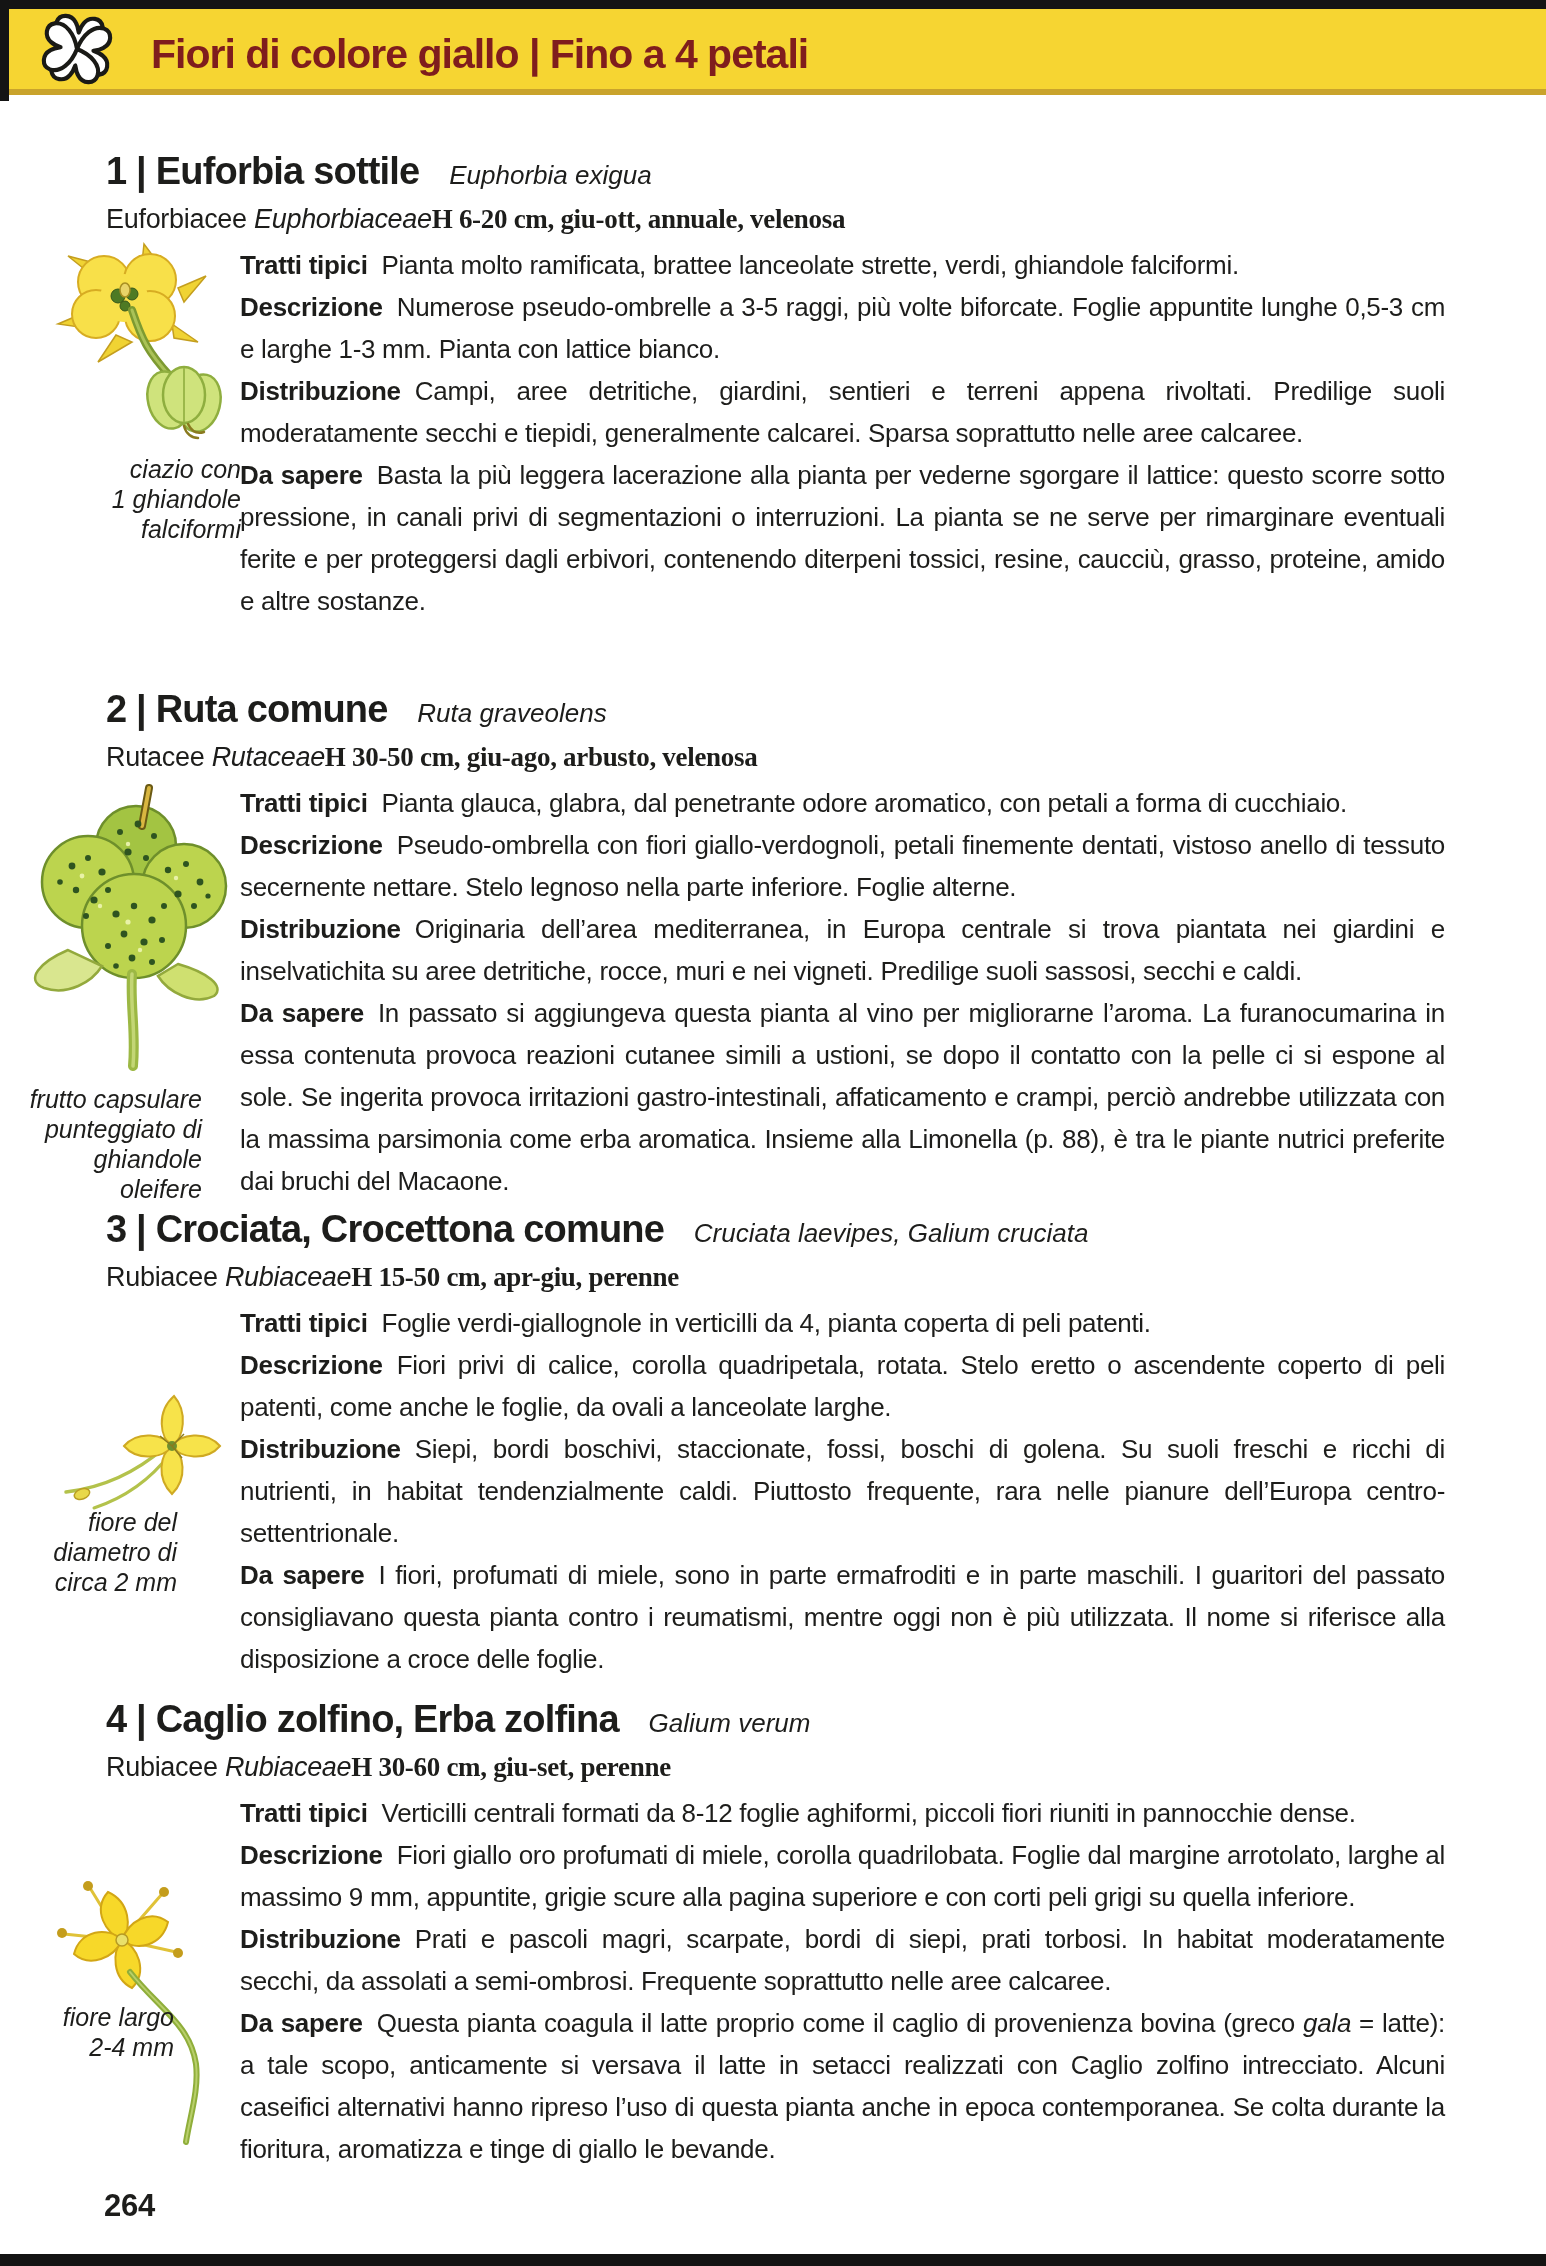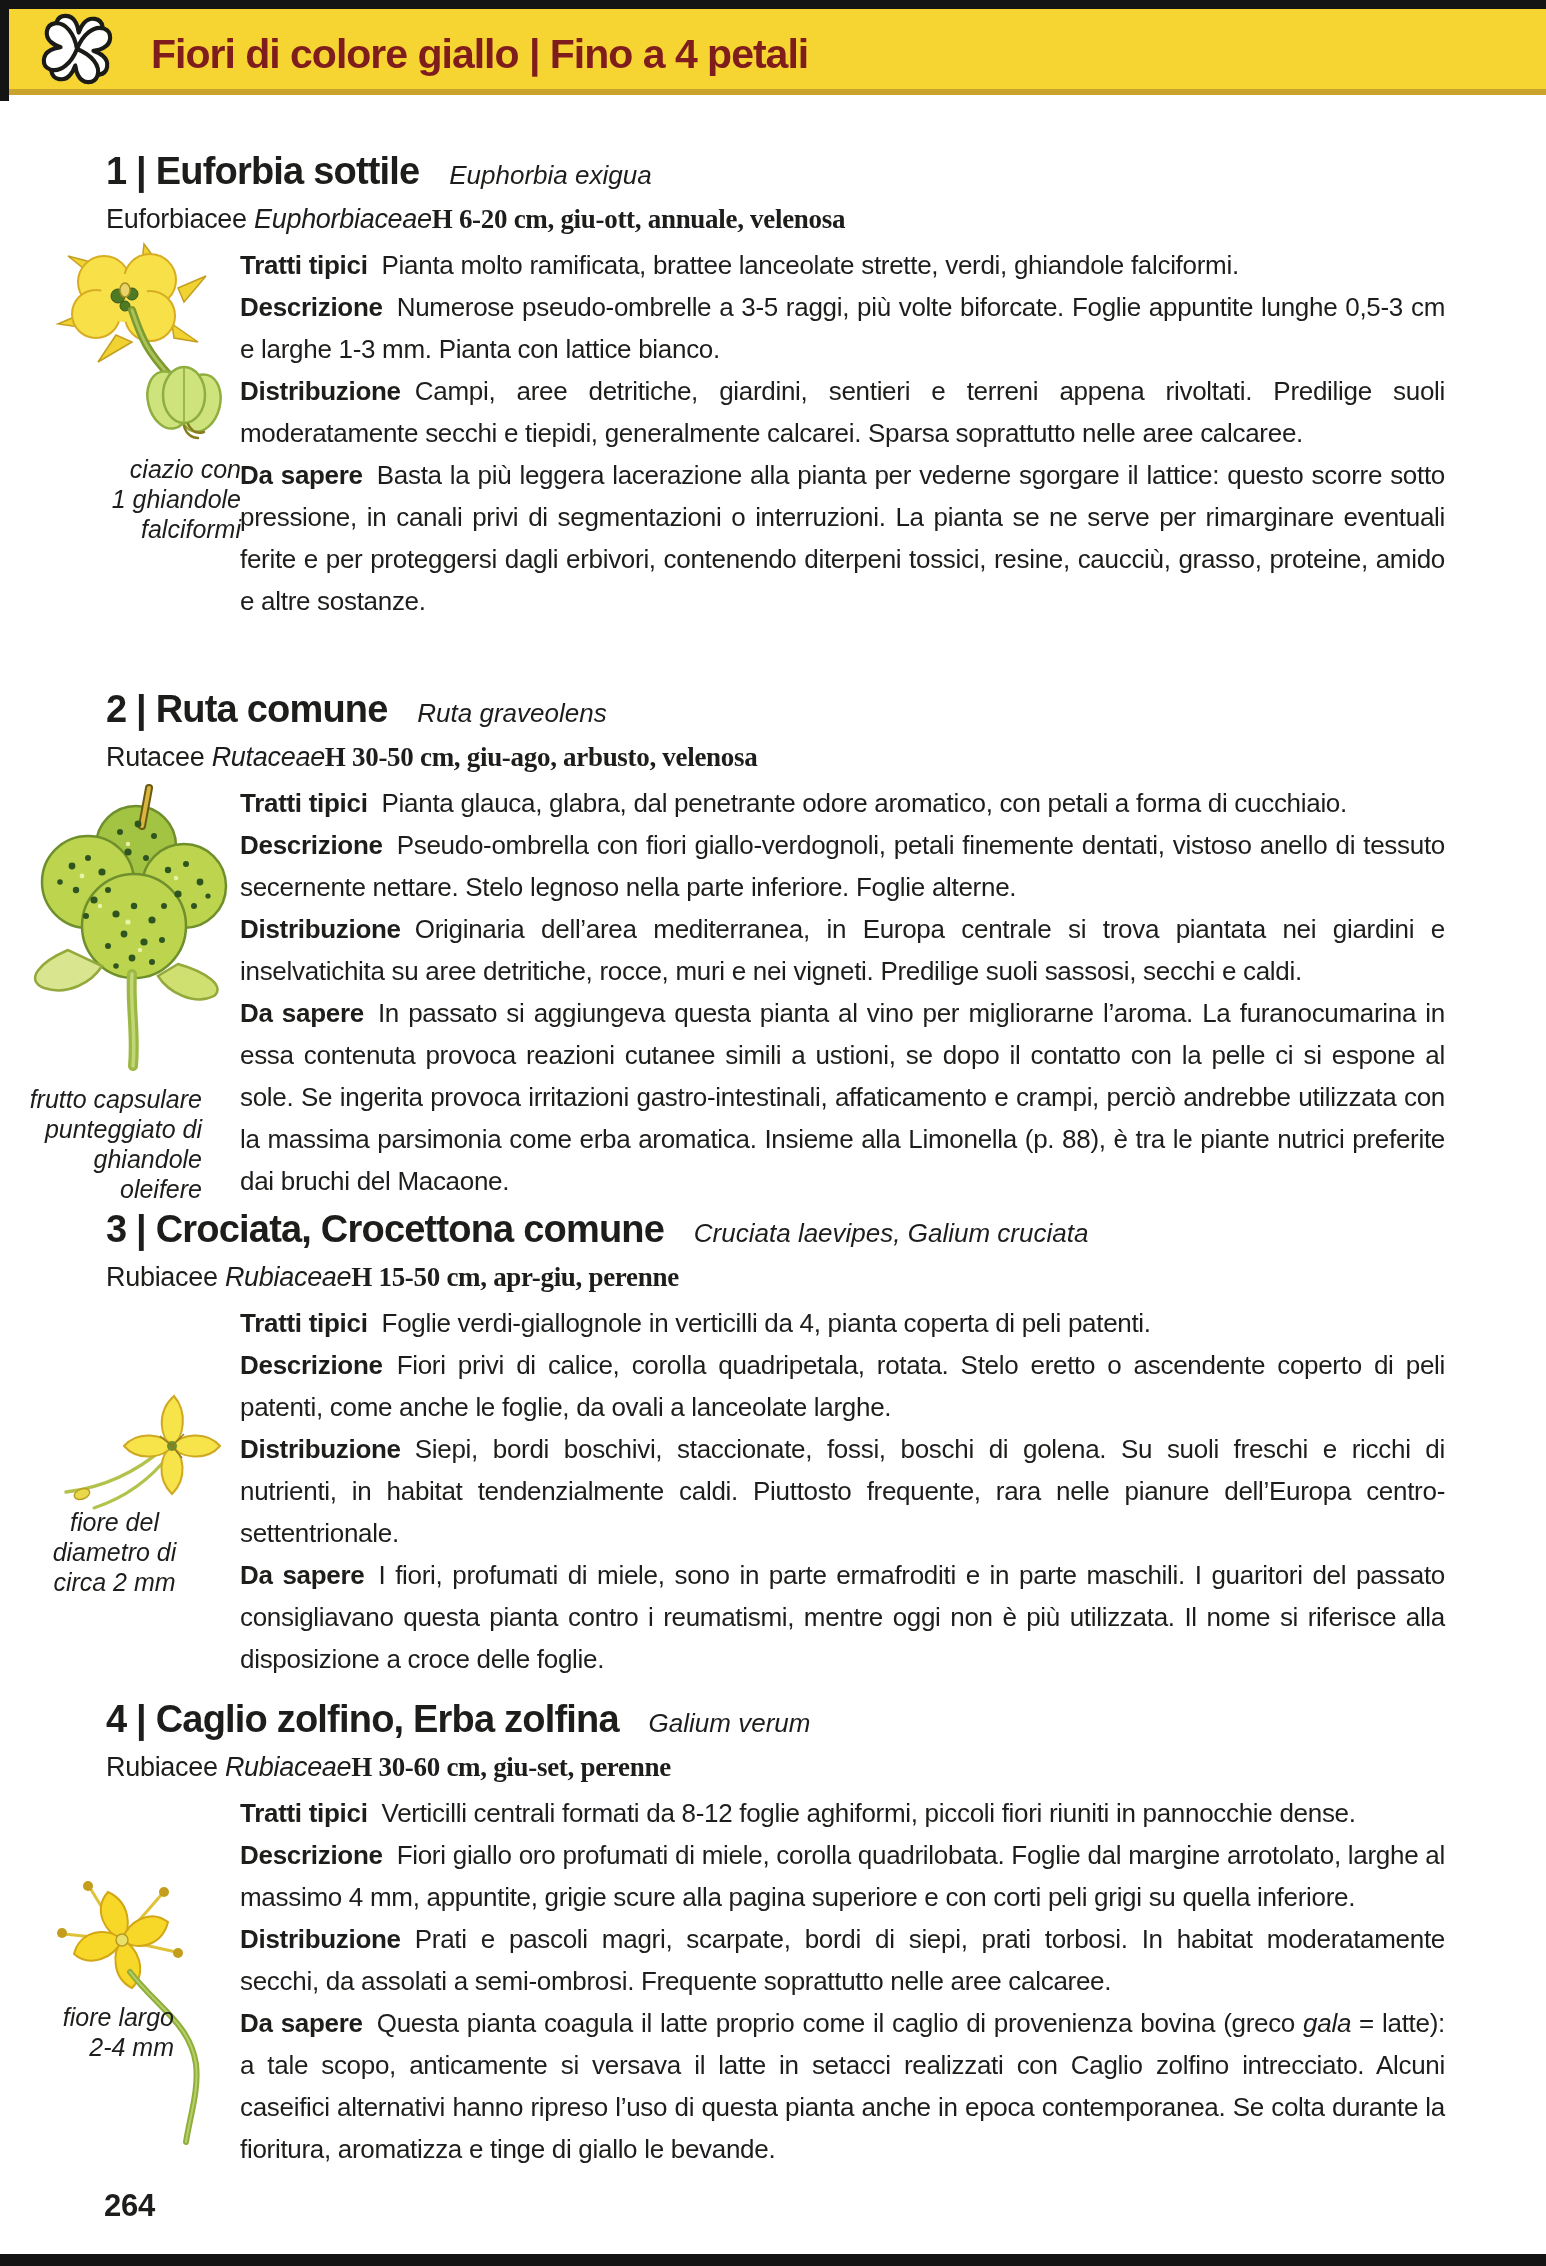--- a/index.html
+++ b/index.html
@@ -47,21 +47,21 @@
   .fig{position:absolute;margin:4px;}
   .fig figcaption{
     position:absolute;font-style:italic;font-size:25px;line-height:30px;
     text-align:right;color:#1d1d1b;letter-spacing:0;
   }
   .fig1{left:42px;top:88px;width:195px;height:340px;}
   .fig1 figcaption{left:0;top:214px;width:195px;}
   .fig2{left:12px;top:84px;width:225px;height:440px;}
   .fig2 figcaption{left:0;top:310px;width:186px;}
   .fig3{left:48px;top:172px;width:190px;height:260px;}
-  .fig3 figcaption{left:0;top:125px;width:125px;text-align:center;}
+  .fig3 figcaption{left:0;top:125px;width:125px;}
   .fig4{left:30px;top:168px;width:200px;height:280px;}
   .fig4 figcaption{left:0;top:134px;width:140px;}
 
   .pagenum{position:absolute;left:104px;top:2188px;font-size:31px;font-weight:bold;}
 </style>
 </head>
 <body>
 
 <div class="edge-top"></div>
 <div class="edge-left"></div>
@@ -283,21 +283,21 @@
   </h2>
   <div class="family-row">
     <span>
       <span>Rubiacee</span>
       <span class="fam-latin">Rubiaceae</span>
     </span>
     <span class="info">H 30-60 cm, giu-set, perenne</span>
   </div>
   <div class="body">
     <p><b class="plabel">Tratti tipici</b><span>Verticilli centrali formati da 8-12 foglie aghiformi, piccoli fiori riuniti in pannocchie dense.</span></p>
-    <p><b class="plabel">Descrizione</b><span>Fiori giallo oro profumati di miele, corolla quadrilobata. Foglie dal margine arrotolato, larghe al massimo 4 mm, appuntite, grigie scure alla pagina superiore e con corti peli grigi su quella inferiore.</span></p>
+    <p><b class="plabel">Descrizione</b><span>Fiori giallo oro profumati di miele, corolla quadrilobata. Foglie dal margine arrotolato, larghe al massimo 9 mm, appuntite, grigie scure alla pagina superiore e con corti peli grigi su quella inferiore.</span></p>
     <p><b class="plabel">Distribuzione</b><span>Prati e pascoli magri, scarpate, bordi di siepi, prati torbosi. In habitat moderatamente secchi, da assolati a semi-ombrosi. Frequente soprattutto nelle aree calcaree.</span></p>
     <p><b class="plabel">Da sapere</b><span>Questa pianta coagula il latte proprio come il caglio di provenienza bovina (greco </span><i>gala</i><span> = latte): a tale scopo, anticamente si versava il latte in setacci realizzati con Caglio zolfino intrecciato. Alcuni caseifici alternativi hanno ripreso l’uso di questa pianta anche in epoca contemporanea. Se colta durante la fioritura, aromatizza e tinge di giallo le bevande.</span></p>
   </div>
   <figure class="fig fig4">
     <svg width="200" height="280" viewBox="0 0 200 280">
 
       <g stroke="#e0c238" stroke-width="3" fill="none" stroke-linecap="round">
         <path d="M88,72 L56,20"></path>
           <path d="M88,72 L128,26"></path>
           <path d="M88,72 L30,66"></path>

